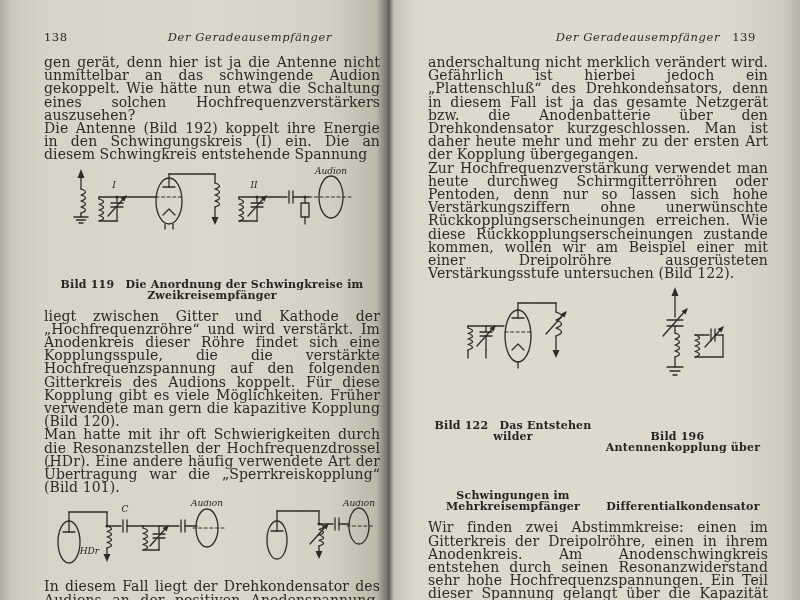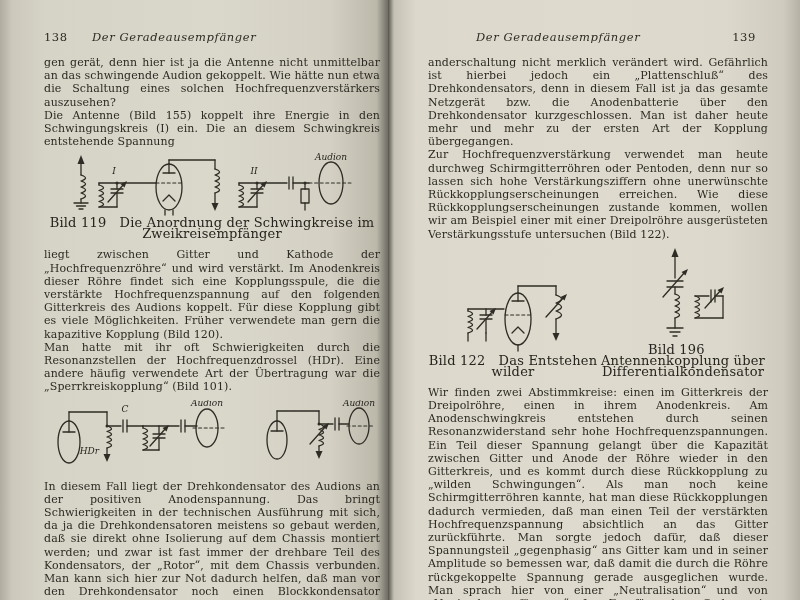--- a/index.html
+++ b/index.html
@@ -10,25 +10,25 @@
   #left-page{left:0;width:388px;
     background:linear-gradient(90deg,#b0ac9f 0px,#ccc9bc 12px,#d6d3c7 45px,#dad7cb 55%,#d4d1c4 85%,#bcb9ab 97%,#6f6d64 100%);}
   #right-page{left:388px;width:412px;
     background:linear-gradient(90deg,#55534b 0px,#c5c2b5 6px,#dcd9cc 28px,#deDBce 50%,#dcd9cc 82%,#cfccbf 96%,#b5b2a5 100%);}
   .content{position:absolute;}
   #left-content{left:44px;top:30px;width:336px;}
   #right-content{left:40px;top:30px;width:340px;}
   .runhead{display:flex;align-items:baseline;height:18px;margin-bottom:8px;}
   .pageno{font-size:11.5px;letter-spacing:.5px;width:48px;}
   .pageno.right{text-align:center;}
-  .runtitle{flex:1;text-align:left;font-style:italic;font-size:11.5px;letter-spacing:.6px;}
+  .runtitle{flex:1;text-align:right;font-style:italic;font-size:11.5px;letter-spacing:.6px;}
   .spacer{width:48px;}
-  p.body{margin:0;font-size:11px;line-height:13.2px;text-align:justify;letter-spacing:.1px;}
+  p.body{margin:0;font-size:14px;line-height:13.2px;text-align:justify;letter-spacing:.1px;}
   .figure{text-align:center;}
-  .caption{font-size:13px;font-weight:normal;line-height:11px;letter-spacing:.2px;color:#26241e;}
+  .caption{font-size:11px;font-weight:bold;line-height:11px;letter-spacing:.2px;color:#26241e;margin-top:48px;}
   .schem{display:block;margin:0 auto;}
   .schem *{stroke:#2e2c25;stroke-width:1.3;fill:none;stroke-linecap:round;stroke-linejoin:round;}
   .schem .fill{fill:#2e2c25;stroke:none;}
   .schem .dash{stroke-dasharray:3,2.6;stroke-width:1.1;}
   .schem text{stroke:none;fill:#26241e;font-family:"DejaVu Serif","Liberation Serif",serif;font-style:italic;font-size:9px;}
   #fig119-block{margin:5px 0 9px 0;}
   #fig120-block{margin:6px 0 10px 0;}
   .figrow{display:flex;justify-content:space-between;align-items:flex-end;margin:7px 0 9px 0;}
   .figrow .figure{width:50%;}
 </style>
@@ -40,21 +40,21 @@
   <div class="page" id="left-page">
     <div class="content" id="left-content">
 
       <div class="runhead">
         <span class="pageno">138</span>
         <span class="runtitle">Der Geradeausempfänger</span>
         <span class="spacer"></span>
       </div>
 
       <p class="body">gen gerät, denn hier ist ja die Antenne nicht unmittelbar an das schwingende Audion gekoppelt. Wie hätte nun etwa die Schaltung eines solchen Hochfrequenzverstärkers auszusehen?</p>
-      <p class="body">Die Antenne (Bild 155) koppelt ihre Energie in den Schwingungskreis (I) ein. Die an diesem Schwingkreis entstehende Spannung</p>
+      <p class="body">Die Antenne (Bild 192) koppelt ihre Energie in den Schwingungskreis (I) ein. Die an diesem Schwingkreis entstehende Spannung</p>
 
       <div class="figure" id="fig119-block">
         <svg class="schem" width="310" height="64" viewBox="0 0 310 64">
 
           <polygon class="fill" points="24,2 20.5,11 27.5,11"></polygon>
           <line x1="24" y1="9" x2="24" y2="22"></line>
           <path d="M24,22 q9,3 0,6 q9,3 0,6 q9,3 0,6 q9,3 0,6"></path>
           <line x1="24" y1="46" x2="24" y2="50"></line>
           <line x1="17" y1="50" x2="31" y2="50"></line>
             <line x1="19.5" y1="53" x2="28.5" y2="53"></line>
@@ -224,20 +224,21 @@
             <line x1="80" y1="16" x2="80" y2="9"></line>
               <line x1="80" y1="9" x2="118" y2="9"></line>
               <line x1="118" y1="9" x2="118" y2="18"></line>
             <path d="M118,18 q11,4 0,8 q11,4 0,8 q11,4 0,8"></path>
             <line x1="108" y1="40" x2="126" y2="20"></line>
               <polygon class="fill" points="129,17 122.5,20 126.5,23.5"></polygon>
             <line x1="118" y1="42" x2="118" y2="57"></line>
               <polygon class="fill" points="118,64 114.5,56 121.5,56"></polygon>
           </svg>
           <div class="caption">Bild 122 Das Entstehen wilder</div>
+          <div class="caption">Schwingungen im Mehrkreisempfänger</div>
         </div>
 
         <div class="figure">
           <svg class="schem" width="120" height="96" viewBox="0 0 120 96">
 
             <polygon class="fill" points="52,0 48.5,9 55.5,9"></polygon>
             <line x1="52" y1="8" x2="52" y2="30"></line>
 
             <line x1="44" y1="33" x2="60" y2="33"></line>
               <line x1="44" y1="39" x2="60" y2="39"></line>

